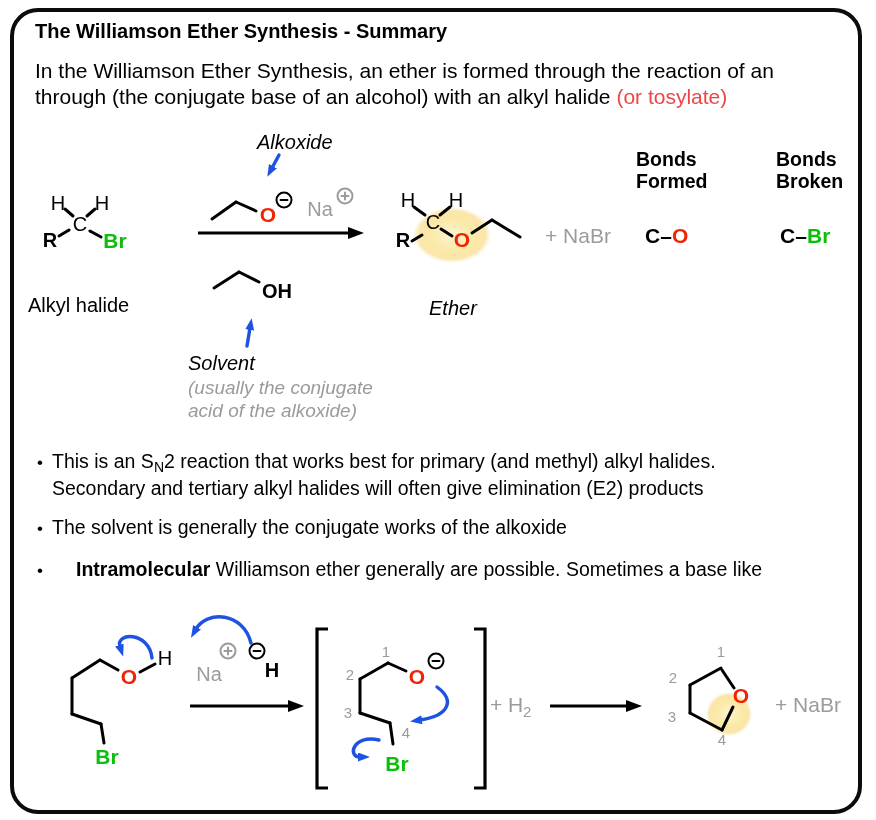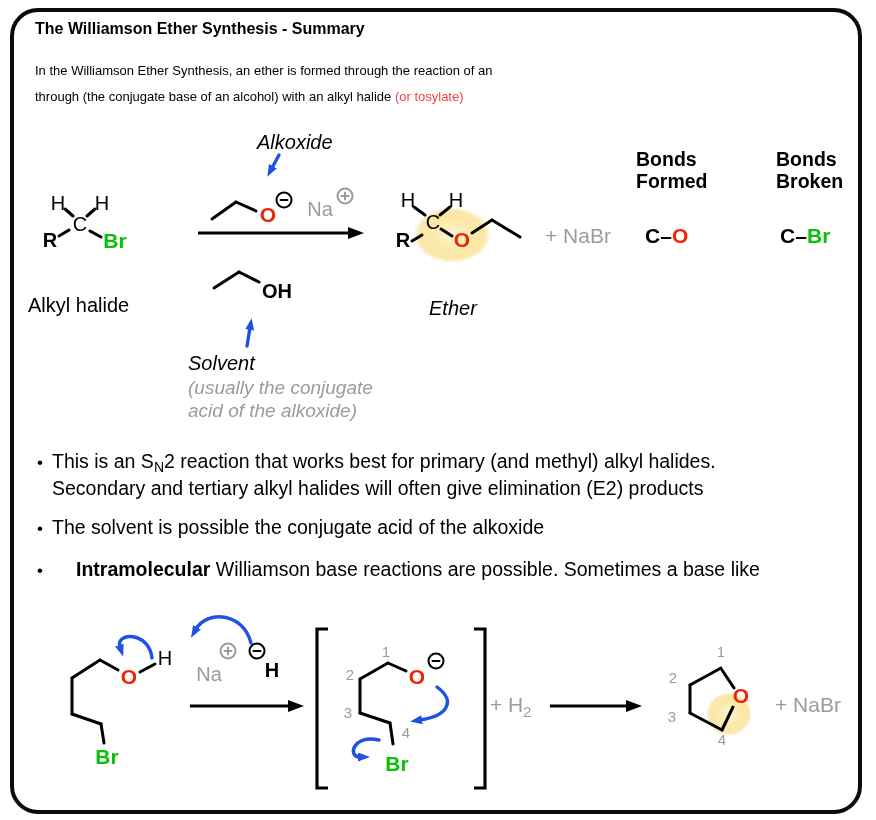--- a/index.html
+++ b/index.html
@@ -1,21 +1,21 @@
 <!DOCTYPE html>
 <html><head>
 <meta charset="utf-8">
 <style>
   html,body{margin:0;padding:0;background:#fff;}
   body{width:876px;height:820px;position:relative;overflow:hidden;
        font-family:"Liberation Sans",sans-serif;color:#000;}
   .frame{position:absolute;left:10px;top:8px;width:844px;height:798px;
          border:4px solid #0b0b0b;border-radius:28px;background:#fff;}
-  .title{position:absolute;left:35px;top:20px;font-size:16px;font-weight:bold;}
-  .intro{position:absolute;left:35px;top:58px;width:800px;font-size:13px;line-height:26px;}
+  .title{position:absolute;left:35px;top:20px;font-size:20px;font-weight:bold;}
+  .intro{position:absolute;left:35px;top:58px;width:800px;font-size:21px;line-height:26px;}
   .gray{color:#ef4444;}
   .bullets{position:absolute;left:37px;top:449px;width:812px;font-size:19.5px;line-height:24.5px;}
   .bullet{margin-bottom:15px;}
   .cont{padding-left:15px;}
   .mark{display:inline-block;width:15px;font-size:17px;}
   .subn{font-size:14px;position:relative;top:4px;}
   .b{font-weight:bold;margin-left:24px;}
   svg{position:absolute;left:0;top:0;}
   svg text{font-family:"Liberation Sans",sans-serif;}
   .bond{stroke:#000;stroke-width:3;stroke-linecap:round;fill:none;}
@@ -205,18 +205,18 @@
     <span>through (the conjugate base of an alcohol) with an alkyl halide </span><span class="gray">(or tosylate)</span>
   </div>
 </div>
 
 <div class="bullets">
   <div class="bullet">
     <div><span class="mark">•</span><span>This is an S</span><span class="subn">N</span><span>2 reaction that works best for primary (and methyl) alkyl halides.</span></div>
     <div class="cont"><span>Secondary and tertiary alkyl halides will often give elimination (E2) products</span></div>
   </div>
   <div class="bullet">
-    <div><span class="mark">•</span><span>The solvent is possible the conjugate acid of the alkoxide</span></div>
+    <div><span class="mark">•</span><span>The solvent is generally the conjugate works of the alkoxide</span></div>
   </div>
   <div class="bullet">
-    <div><span class="mark">•</span><span class="b">Intramolecular</span><span> Williamson base reactions are possible. Sometimes a base like</span></div>
+    <div><span class="mark">•</span><span class="b">Intramolecular</span><span> Williamson ether generally are possible. Sometimes a base like</span></div>
   </div>
 </div>
 
 </body></html>

